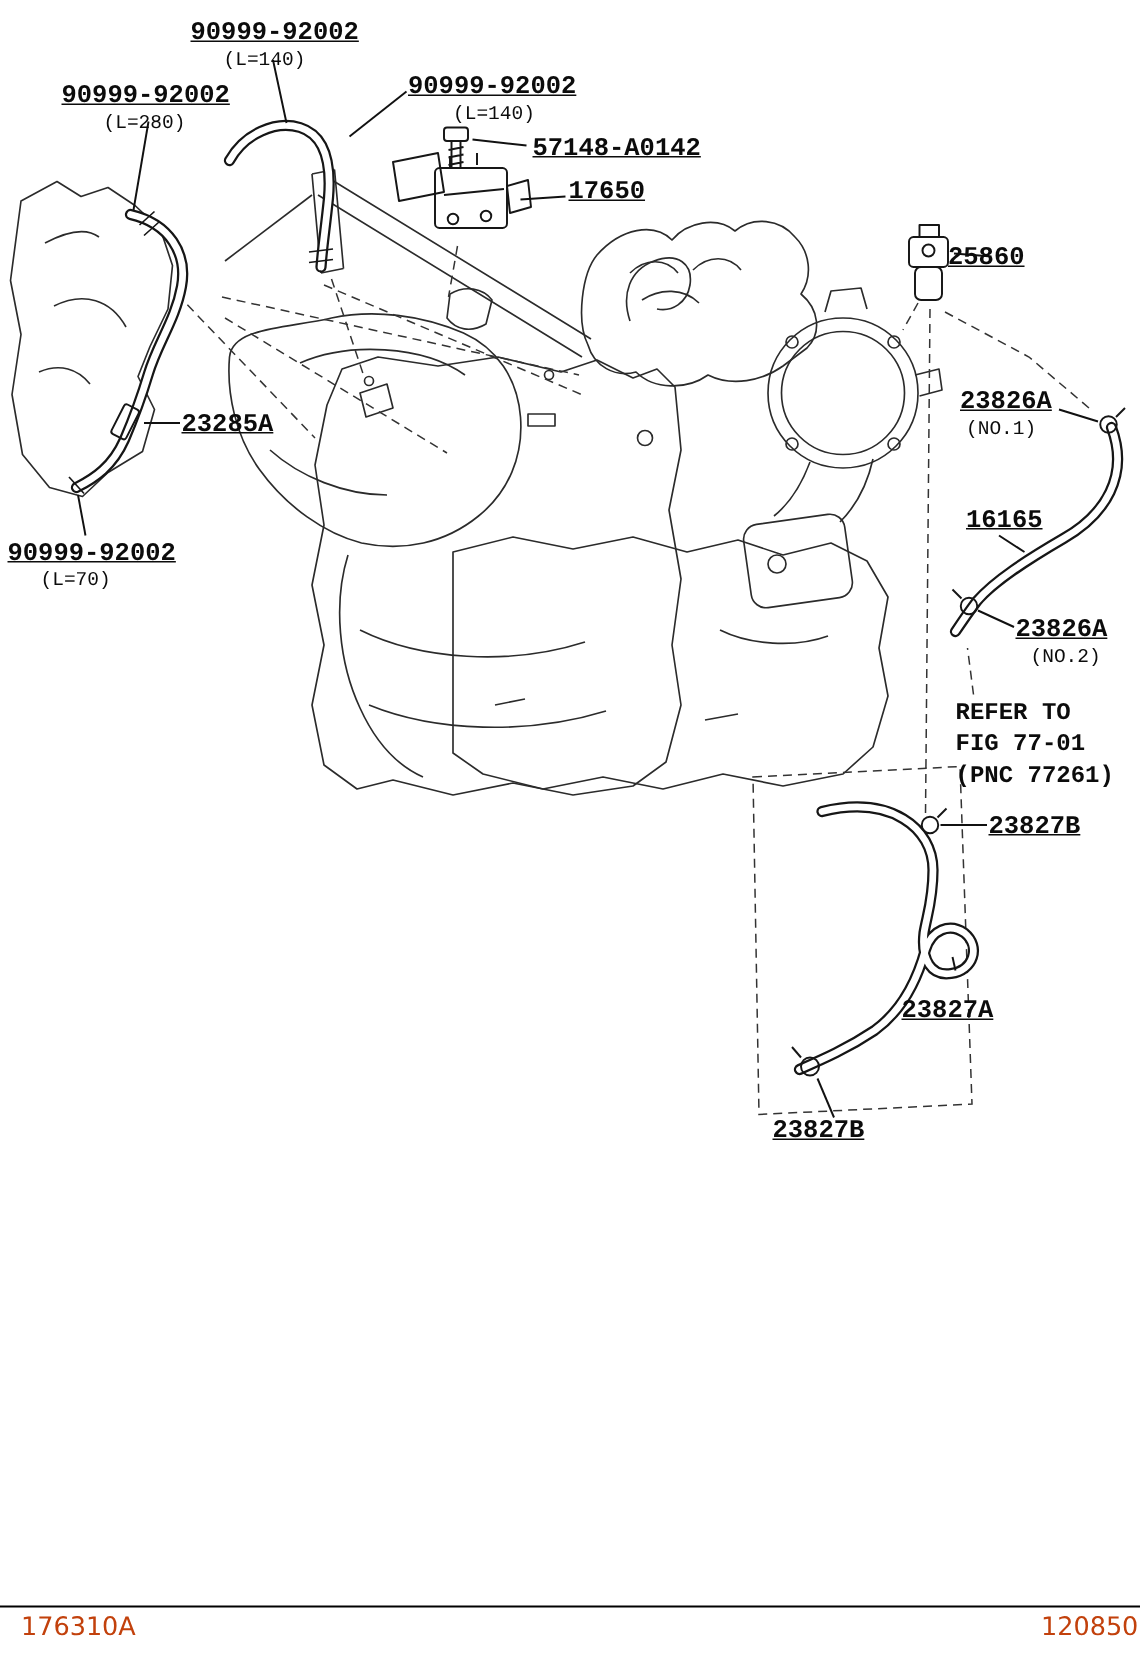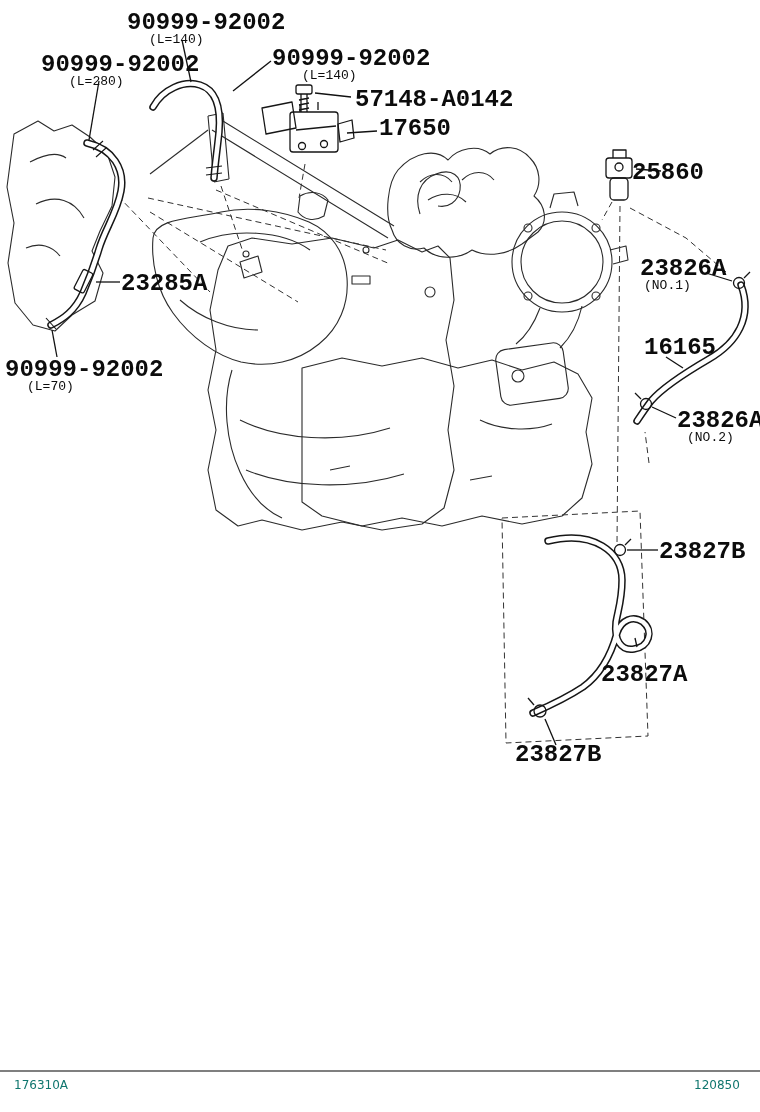--- a/index.html
+++ b/index.html
@@ -5,27 +5,27 @@
   html,body{margin:0;padding:0;background:#ffffff;}
   #stage{
     position:relative;
     width:760px;height:1112px;
     background:#ffffff;
     overflow:hidden;
     font-family:"Liberation Mono","DejaVu Sans Mono",monospace;
   }
   svg{position:absolute;left:0;top:0;}
   .plabel{position:absolute;color:#0c0c0c;white-space:nowrap;}
-  .pn{font-weight:700;font-size:24px;line-height:21px;}
+  .pn{font-weight:700;font-size:17px;line-height:21px;text-decoration:underline;}
   .sub{font-weight:400;font-size:13px;line-height:14px;}
   .note-line{font-weight:700;font-size:16px;line-height:21px;color:#0c0c0c;}
   .footer-text{
-    position:absolute;color:#0f766e;
+    position:absolute;color:#c2410c;
     font-family:"DejaVu Sans","Liberation Sans",sans-serif;
-    font-size:12px;line-height:15px;
+    font-size:17px;line-height:15px;
   }
 </style>
 </head>
 <body>
 
 <div id="stage">
 
   <svg width="760" height="1112" viewBox="0 0 760 1112">
 
     <g fill="none" stroke="#2b2b2b" stroke-width="1.1" stroke-linejoin="round">
@@ -220,20 +220,25 @@
 
   <div class="plabel" style="left:121px;top:273px">
     <div class="pn">23285A</div>
   </div>
 
   <div class="plabel" style="left:5px;top:359px">
     <div class="pn">90999-92002</div>
     <div class="sub" style="padding-left:22px">(L=70)</div>
   </div>
 
+  <div class="plabel" style="left:637px;top:465px">
+    <div class="note-line">REFER TO</div>
+    <div class="note-line">FIG 77-01</div>
+    <div class="note-line">(PNC 77261)</div>
+  </div>
 
   <div class="plabel" style="left:659px;top:541px">
     <div class="pn">23827B</div>
   </div>
 
   <div class="plabel" style="left:601px;top:664px">
     <div class="pn">23827A</div>
   </div>
 
   <div class="plabel" style="left:515px;top:744px">

